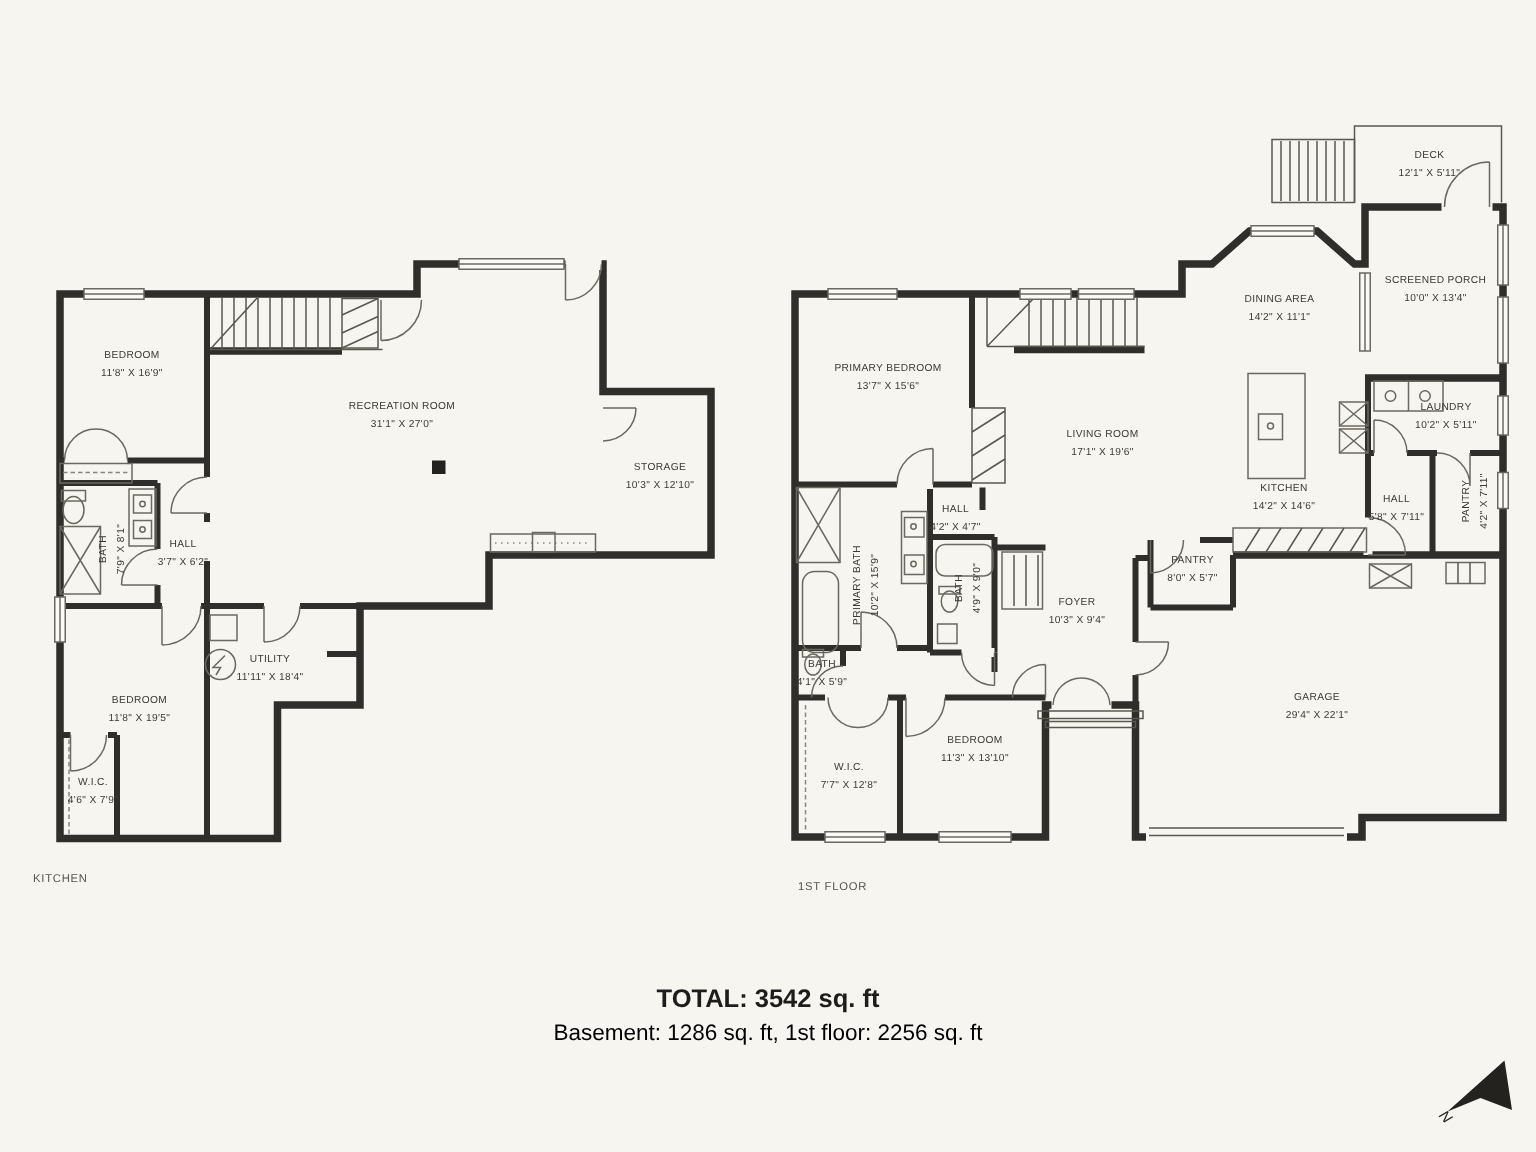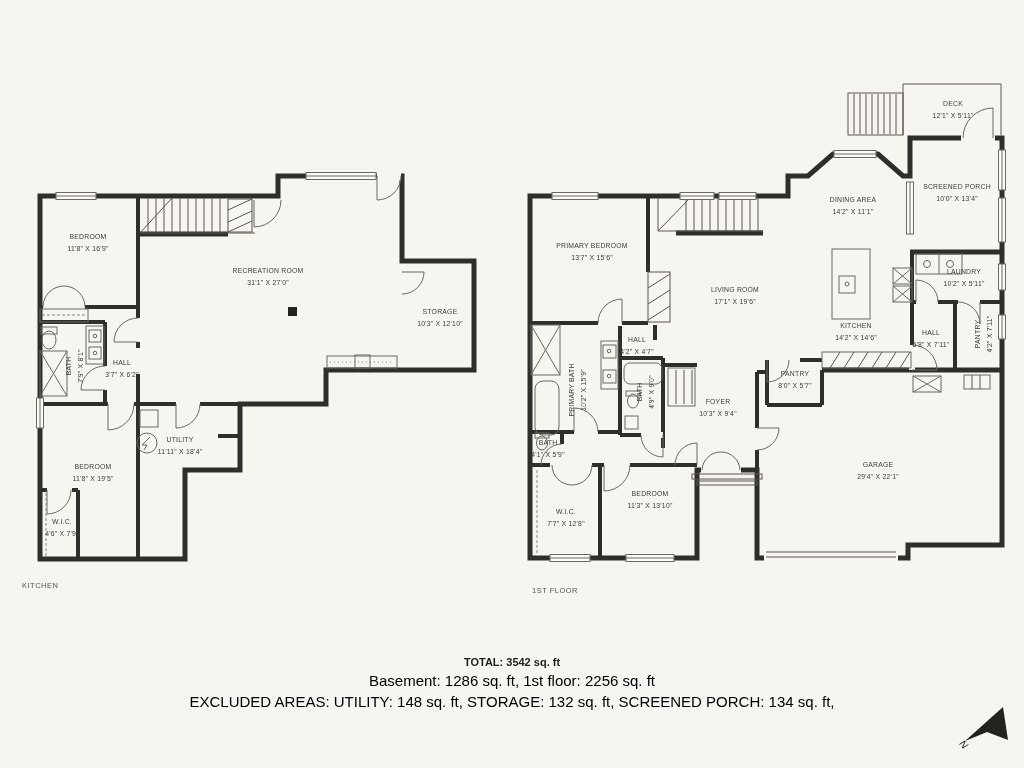--- a/index.html
+++ b/index.html
@@ -3,21 +3,21 @@
 <meta charset="utf-8">
 <style>
   html,body{margin:0;padding:0}
   body{width:1024px;height:768px;position:relative;background:#f6f5f0;font-family:"Liberation Sans",sans-serif;overflow:hidden}
   #plan-svg{position:absolute;left:0;top:0}
   .room-label{position:absolute;transform:translate(-50%,-50%);text-align:center;font-size:6.8px;line-height:1.7;color:#3b3a36;letter-spacing:.25px;white-space:nowrap}
   .room-label.v{transform:translate(-50%,-50%) rotate(-90deg)}
   .room-label span{display:block}
   .floor-label{position:absolute;font-size:7.5px;color:#55534d;letter-spacing:.5px}
   .summary{position:absolute;left:0;width:100%;top:656px;text-align:center;color:#1e1d1b}
-  .summary .total{font-size:11px;font-weight:bold;margin:0 0 4px}
+  .summary .total{font-size:17px;font-weight:bold;margin:0 0 4px}
   .summary .line{font-size:15px;margin:0 0 4px;color:#000000}
 </style>
 </head>
 <body>
 
 <svg id="plan-svg" width="1024" height="768" viewBox="0 0 1024 768">
   <style>
     .w5{stroke:#2f2e2a;stroke-width:5;fill:none}
     .w4{stroke:#2f2e2a;stroke-width:4;fill:none}
     .thin{stroke:#5a574f;stroke-width:1;fill:none}
@@ -341,14 +341,13 @@
   <div class="room-label" style="left:878px;top:471px">
     <span>GARAGE</span>
     <span>29'4" X 22'1"</span>
   </div>
   <div class="floor-label" style="left:532px;top:586px">1ST FLOOR</div>
 </div>
 
 <div class="summary">
   <div class="total">TOTAL: 3542 sq. ft</div>
   <div class="line">Basement: 1286 sq. ft, 1st floor: 2256 sq. ft</div>
-  <div class="line">EXCLUDED AREAS: UTILITY: 148 sq. ft, STORAGE: 132 sq. ft, SCREENED PORCH: 134 sq. ft,</div>
 </div>
 
 </body></html>

